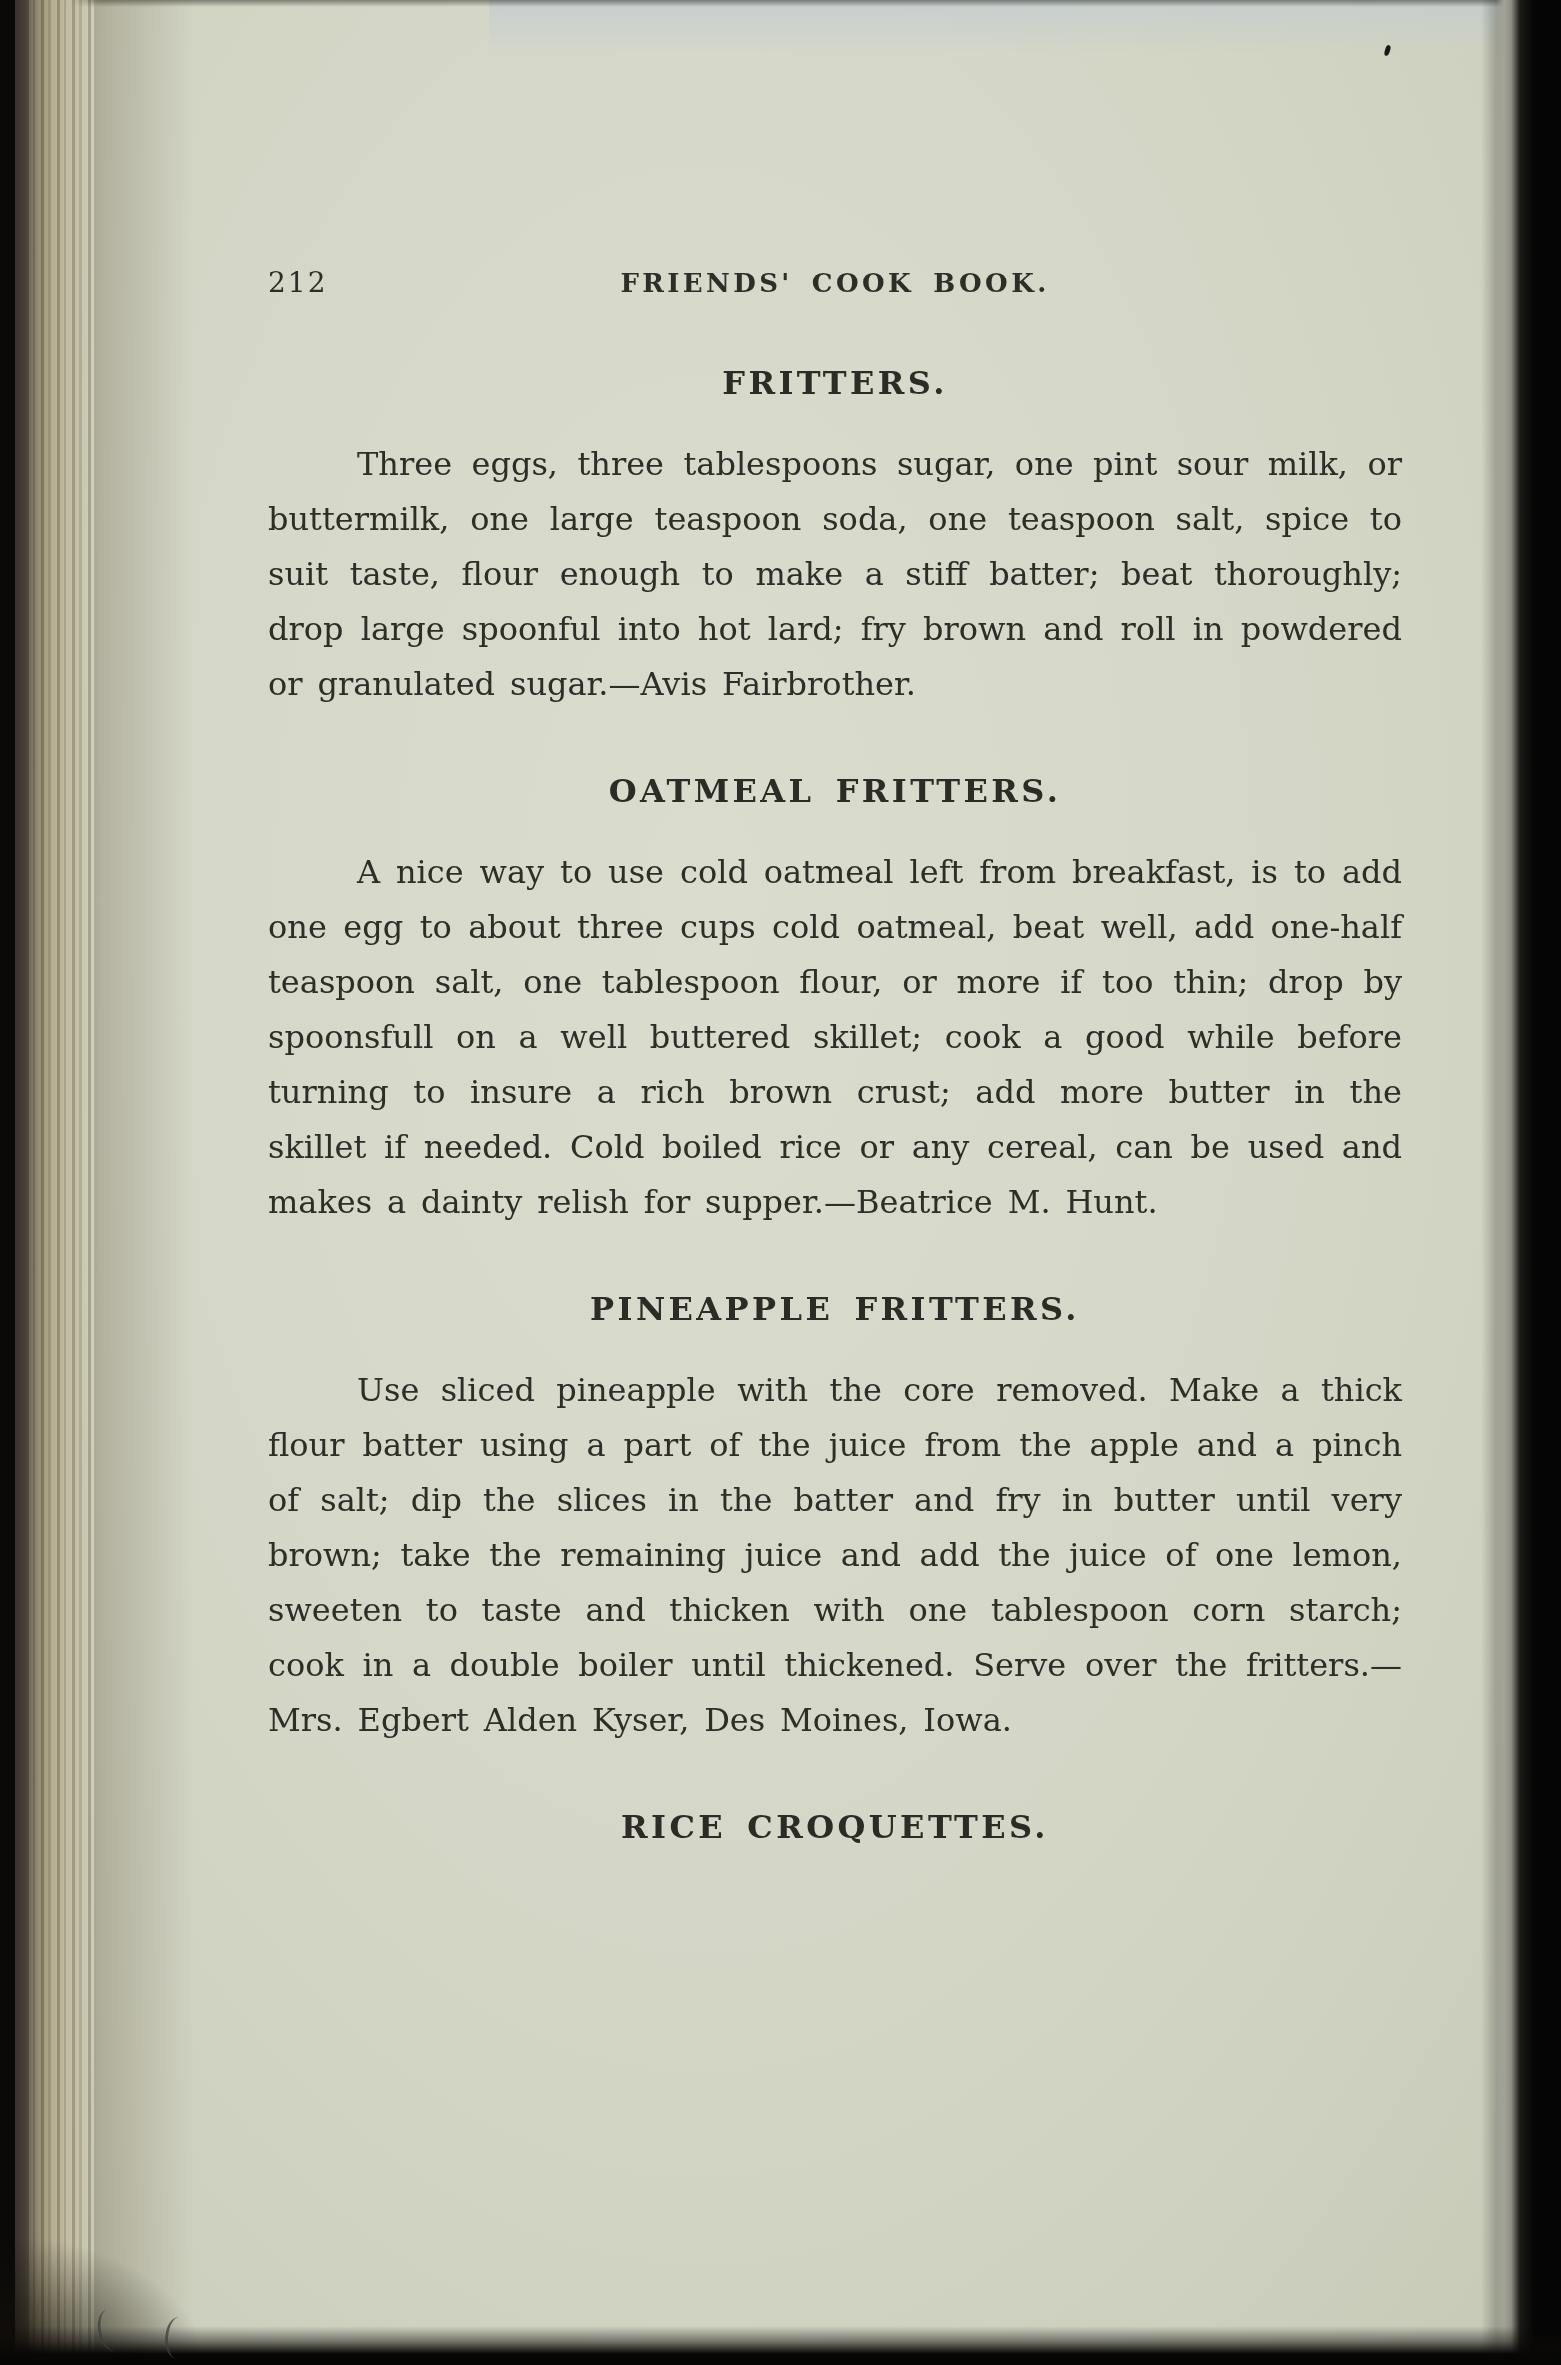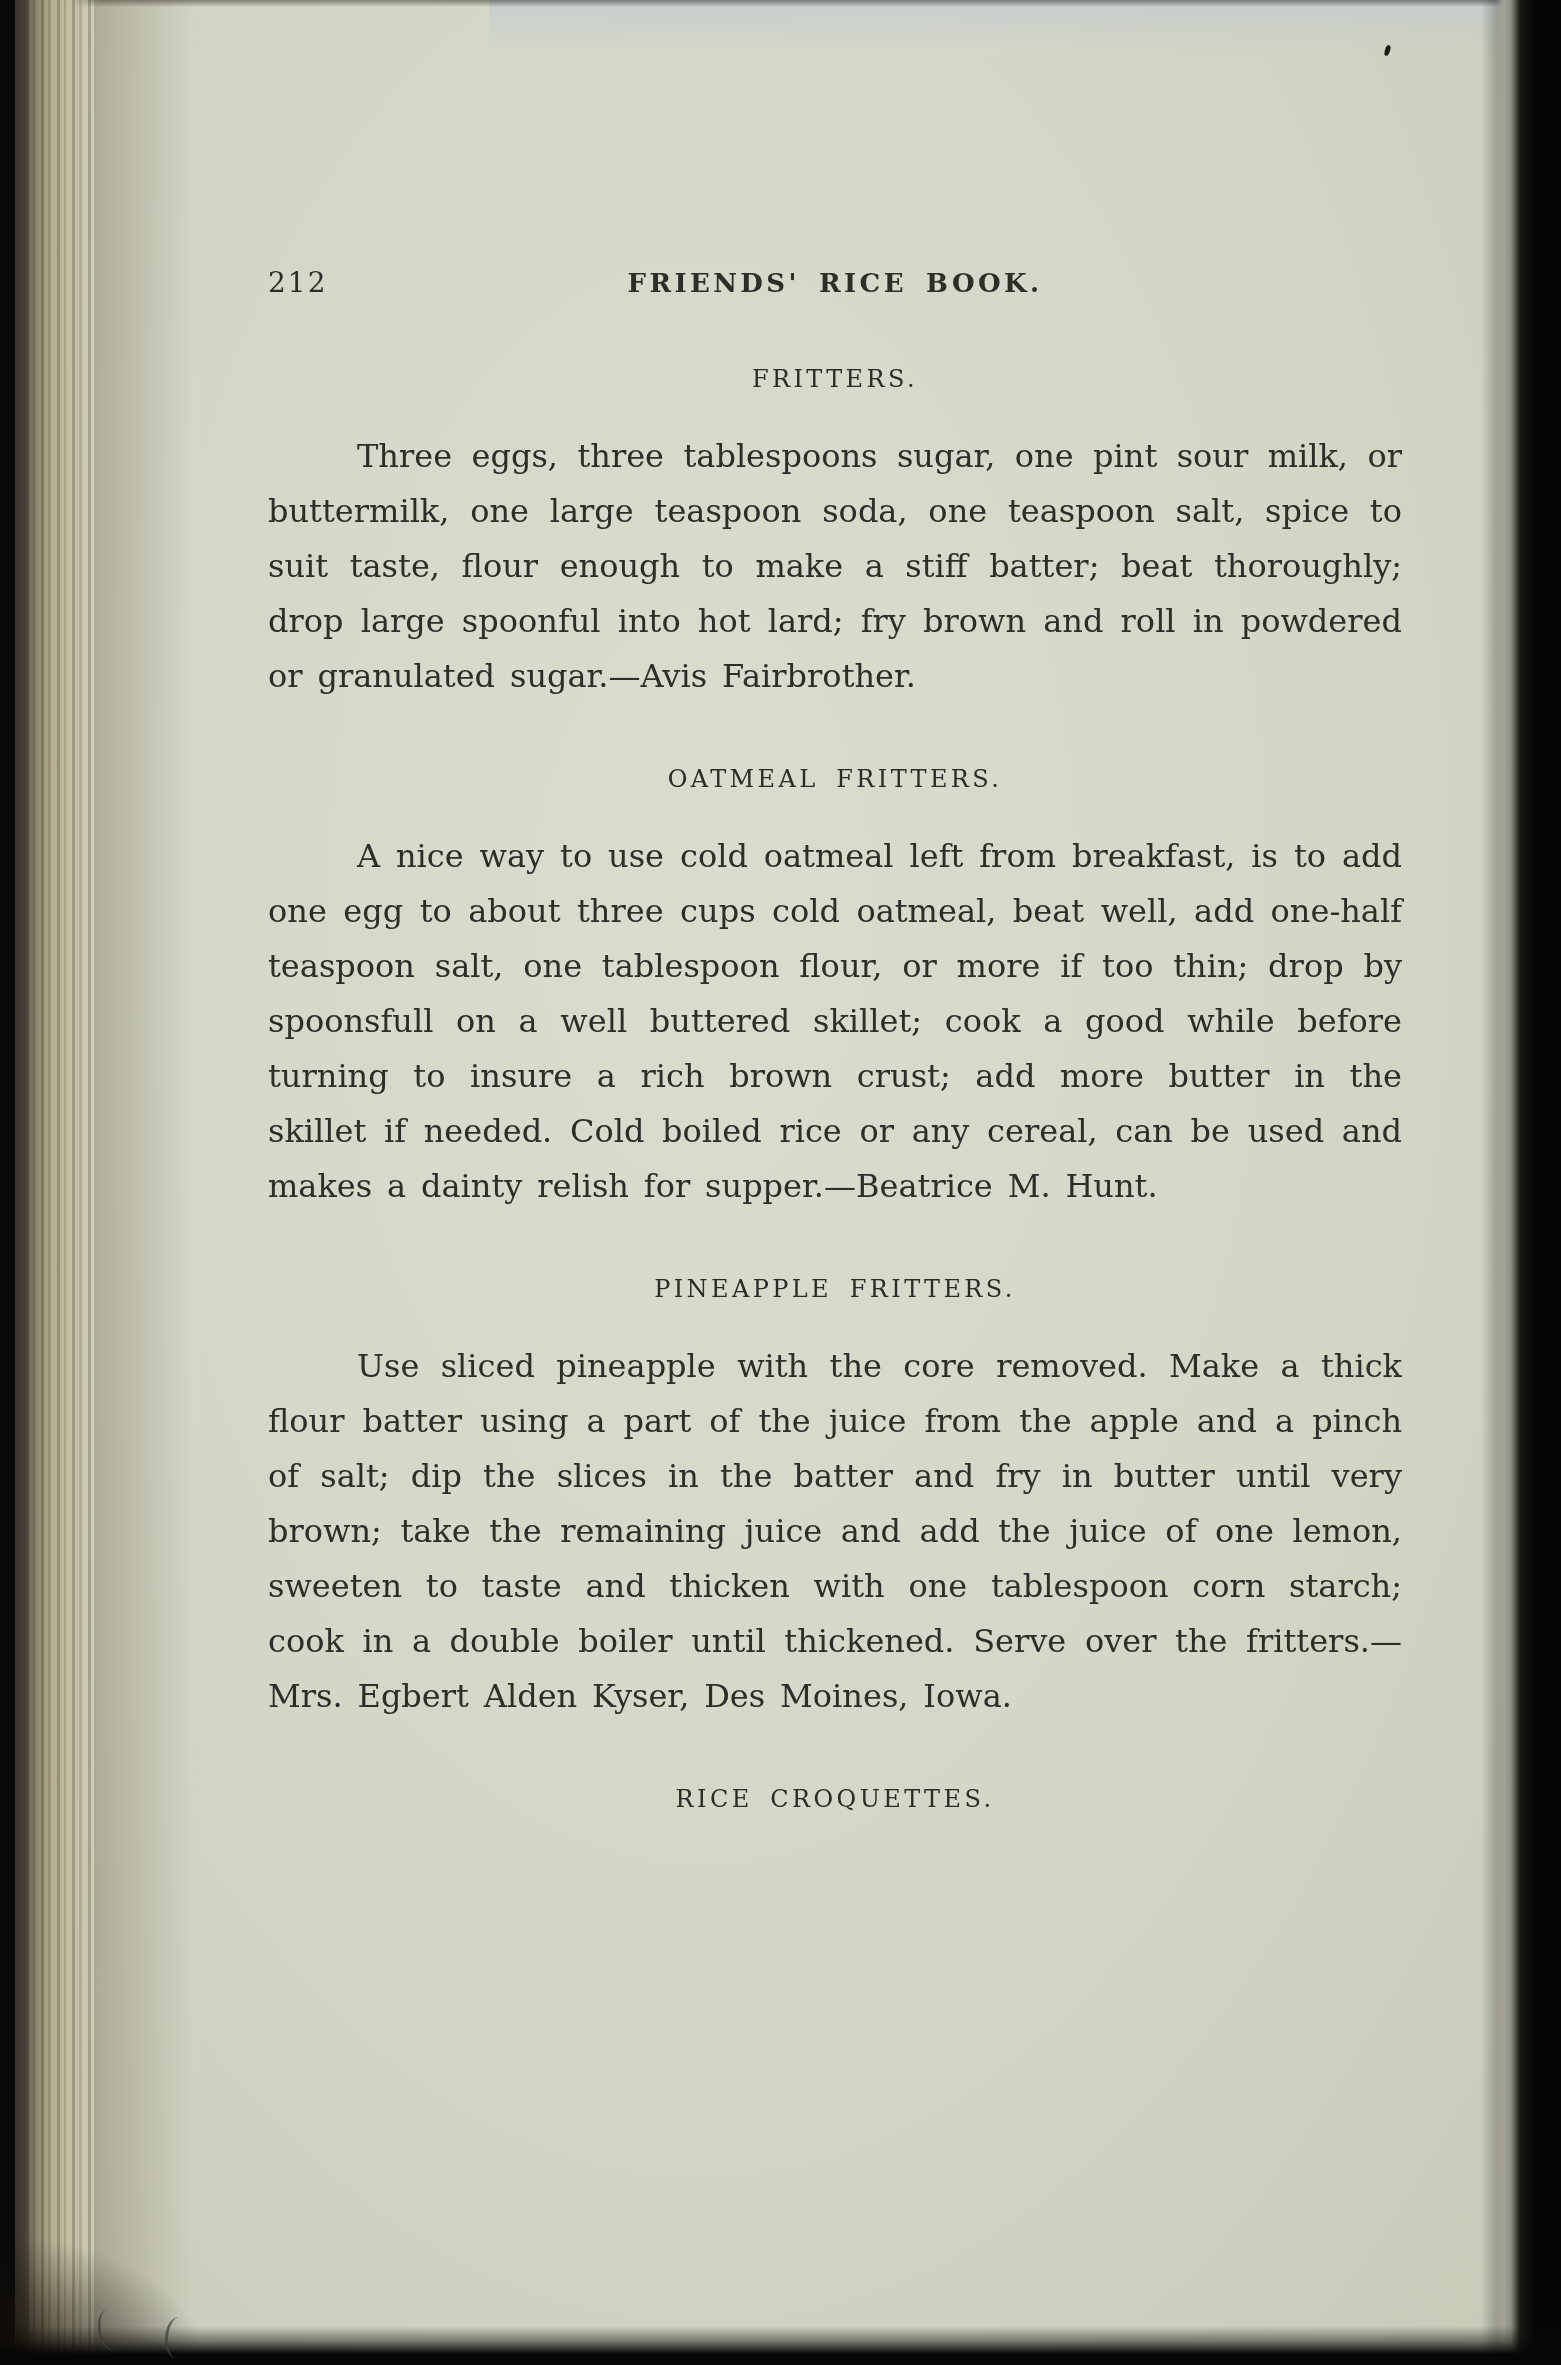--- a/index.html
+++ b/index.html
@@ -118,22 +118,22 @@
 
   .para {
     margin: 0;
     text-indent: 89px;
   }
   .para.no-indent { text-indent: 0; }
 
   .recipe-heading {
     margin: 63px 0 38px 0;
     text-align: center;
-    font-size: 24px;
-    font-weight: 400;
+    font-size: 32px;
+    font-weight: 700;
     letter-spacing: 3.4px;
     word-spacing: 6.7px;
     line-height: 1;
     color: #2c2b26;
   }
 
   
   .ink-speck {
     position: absolute; left: 1385px; top: 45px;
     width: 5.4px; height: 10.8px;
@@ -154,21 +154,21 @@
 
 <div class="page">
 
   <div class="top-haze"></div>
   <div class="edge-top"></div>
 
   <div class="content">
 
     <div class="header-row">
       <span class="page-number">212</span>
-      <span class="running-title">FRIENDS' RICE BOOK.</span>
+      <span class="running-title">FRIENDS' COOK BOOK.</span>
     </div>
 
 
     <h2 class="recipe-heading">FRITTERS.</h2>
     <p class="para">Three eggs, three tablespoons sugar, one pint sour milk, or buttermilk, one large teaspoon soda, one teaspoon salt, spice to suit taste, flour enough to make a stiff batter; beat thoroughly; drop large spoonful into hot lard; fry brown and roll in powdered or granulated sugar.—Avis Fairbrother.</p>
 
     <h2 class="recipe-heading">OATMEAL FRITTERS.</h2>
     <p class="para">A nice way to use cold oatmeal left from breakfast, is to add one egg to about three cups cold oatmeal, beat well, add one-half teaspoon salt, one tablespoon flour, or more if too thin; drop by spoonsfull on a well buttered skillet; cook a good while before turning to insure a rich brown crust; add more butter in the skillet if needed. Cold boiled rice or any cereal, can be used and makes a dainty relish for supper.—Beatrice M. Hunt.</p>
 
     <h2 class="recipe-heading">PINEAPPLE FRITTERS.</h2>

